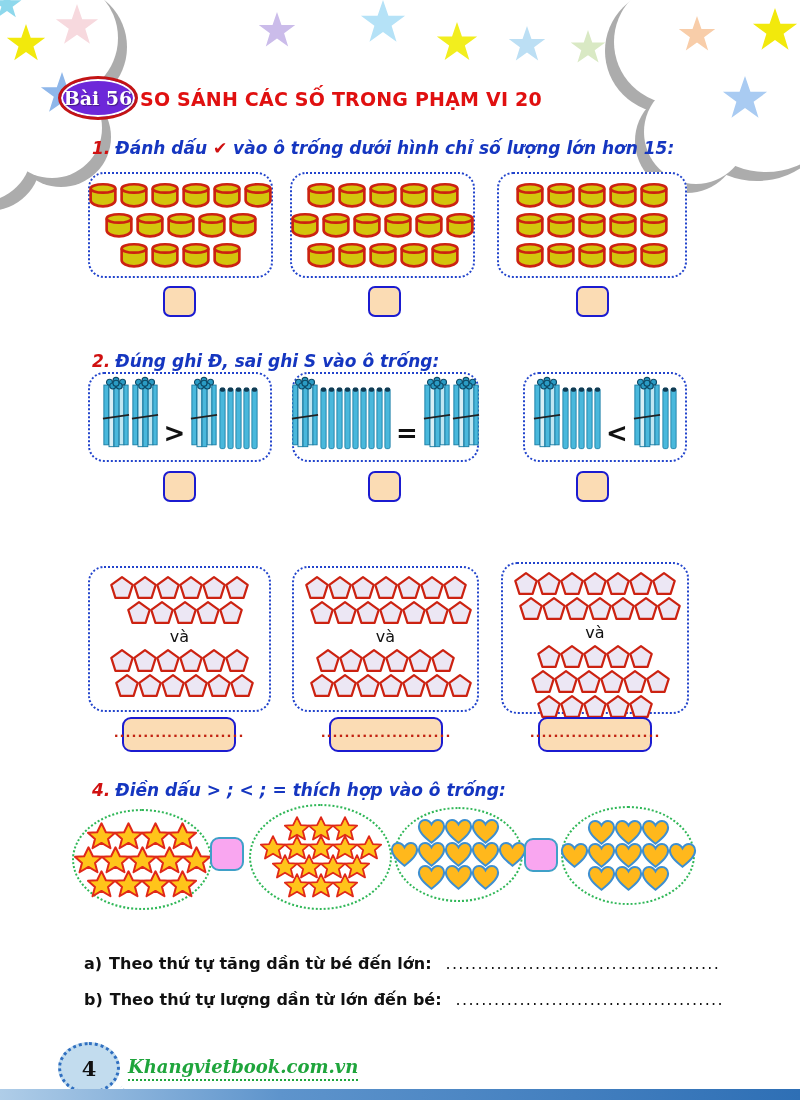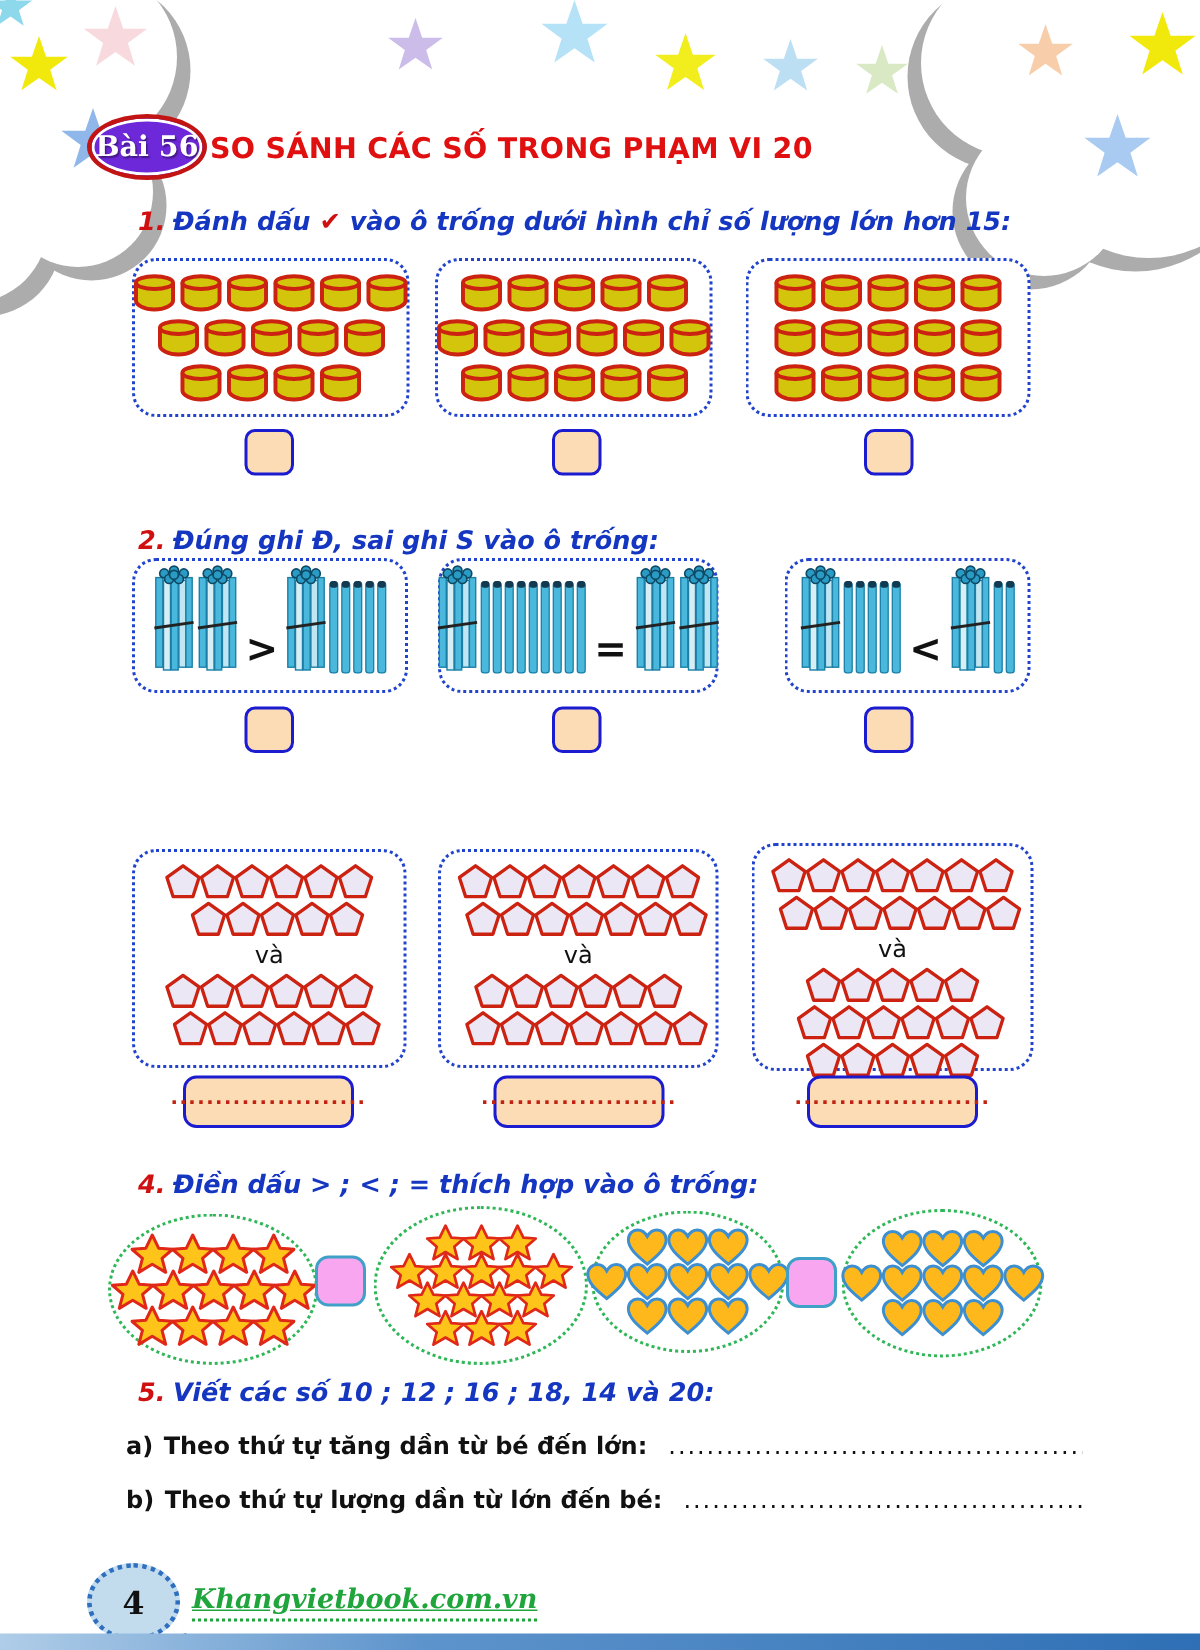--- a/index.html
+++ b/index.html
@@ -84,21 +84,21 @@
   
   .page-bubble{position:absolute;left:58px;top:1042px;width:62px;height:52px;z-index:4;
     background:var(--bubble-fill,#C2DCEE);border:3px dotted var(--bubble-border,#2F6FC0);
     border-radius:50%;display:flex;align-items:center;justify-content:center;
     font-family:"DejaVu Serif",serif;font-size:21px;font-weight:bold;color:#111;}
   .page-bubble::after{content:'';position:absolute;right:-8px;bottom:-15px;width:20px;height:20px;
     border:3px dotted var(--bubble-border,#2F6FC0);border-color:transparent var(--bubble-border,#2F6FC0) var(--bubble-border,#2F6FC0) transparent;
     border-radius:50%;transform:rotate(12deg);}
   .site-link{position:absolute;left:128px;top:1056px;z-index:4;cursor:pointer;
     font-family:"DejaVu Serif",serif;font-style:italic;font-weight:bold;font-size:18px;
-    color:var(--footer-green,#1FA53C);border-bottom:2px dotted var(--footer-green,#1FA53C);padding-bottom:2px;text-decoration:underline;}
+    color:var(--footer-green,#1FA53C);border-bottom:2px dotted var(--footer-green,#1FA53C);padding-bottom:2px;}
   .bottom-bar{position:absolute;left:0;top:1089px;width:800px;height:11px;z-index:4;
     background:linear-gradient(90deg,#AFCDE8 0%,#5E94CC 35%,#2E6FB5 100%);}
 </style>
 </head>
 <body>
 
 <div class="page" style="--title-red: #E01010; --heading-blue: #1536C0; --number-red: #D01010; --box-border-blue: #2244CC; --checkbox-fill: #FBDCB4; --checkbox-border: #1B1BD0; --cylinder-fill: #D3C50C; --cylinder-stroke: #CC2211; --pentagon-fill: #ECE7F4; --pentagon-stroke: #CC2211; --star-fill: #FFC41A; --star-stroke: #E02818; --heart-fill: #FFB81C; --heart-stroke: #3E8FD0; --stick-teal: #49B8DC; --stick-edge: #1C7FA6; --ellipse-border-green: #2FB757; --pink-fill: #F9A6F0; --pink-border: #3FA0C8; --footer-green: #1FA53C; --bubble-fill: #C2DCEE; --bubble-border: #2F6FC0;">
 
   <div class="cloud-layer">
     <div class="puff g" style="left:-71px;top:-107px;width:176px;height:176px;"></div>
@@ -1090,23 +1090,20 @@
         </svg>
         <svg width="29" height="27" viewBox="0 0 32 30">
   <path d="M16 27.5 C7.5 20.5 2 15.5 2 9.5 C2 5 5.3 2.2 8.8 2.2 C11.8 2.2 14.4 4 16 7 C17.6 4 20.2 2.2 23.2 2.2 C26.7 2.2 30 5 30 9.5 C30 15.5 24.5 20.5 16 27.5 Z" fill="#FFB81C" stroke="#3E8FD0" stroke-width="2.2"></path>
         </svg>
         <svg width="29" height="27" viewBox="0 0 32 30">
   <path d="M16 27.5 C7.5 20.5 2 15.5 2 9.5 C2 5 5.3 2.2 8.8 2.2 C11.8 2.2 14.4 4 16 7 C17.6 4 20.2 2.2 23.2 2.2 C26.7 2.2 30 5 30 9.5 C30 15.5 24.5 20.5 16 27.5 Z" fill="#FFB81C" stroke="#3E8FD0" stroke-width="2.2"></path>
         </svg>
       </div>
     </div>
 
-  <div class="ex-heading" style="top:919px;">
-    <span class="num">5.</span><span>Viết các số 10 ; 12 ; 16 ; 18, 14 và 20:</span>
-  </div>
   <div class="ab-line" style="left:84px;top:954px;width:638px;">
     <span class="ab-label">a)</span>
     <span class="ab-text">Theo thứ tự tăng dần từ bé đến lớn:</span>
     <span class="ab-dots">..............................................................................</span>
   </div>
   <div class="ab-line" style="left:84px;top:990px;width:638px;">
     <span class="ab-label">b)</span>
     <span class="ab-text">Theo thứ tự lượng dần từ lớn đến bé:</span>
     <span class="ab-dots">..............................................................................</span>
   </div>

